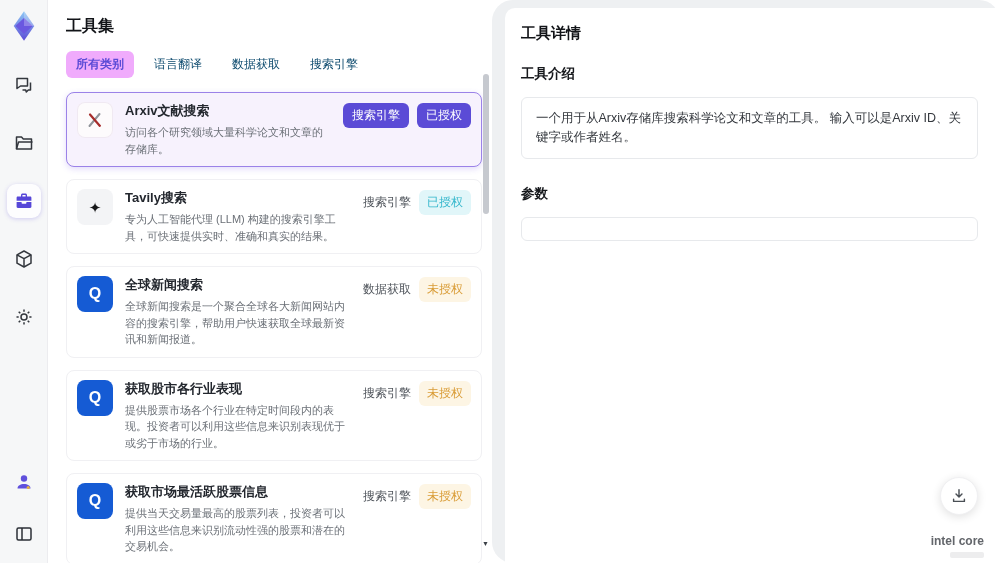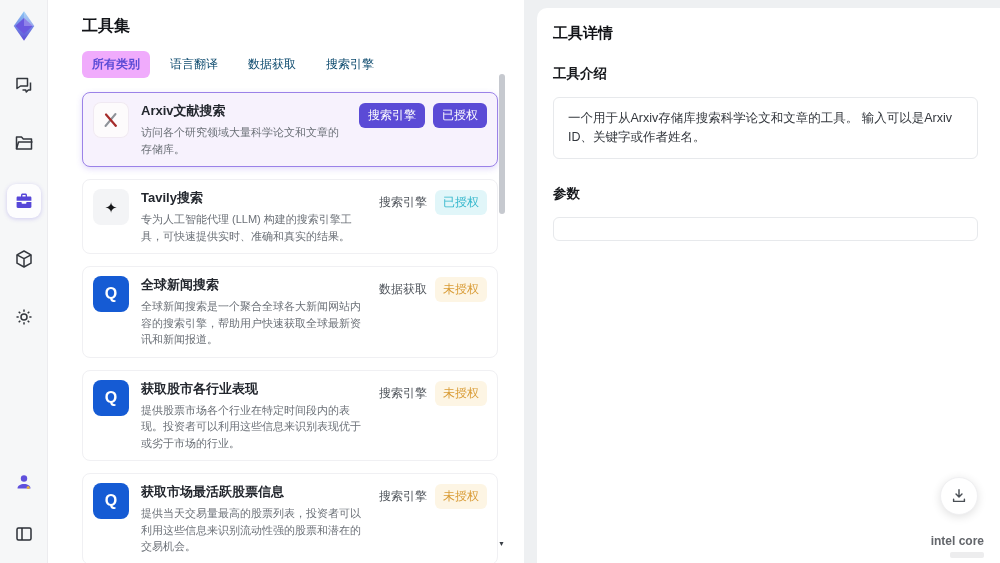--- a/index.html
+++ b/index.html
@@ -1,18 +1,18 @@
 <!DOCTYPE html>
 <html><head>
 <meta charset="utf-8">
 <style>
   * { margin:0; padding:0; box-sizing:border-box; }
   html,body { width:1000px; height:563px; overflow:hidden; background:#fff;
     font-family:"Liberation Sans","DejaVu Sans",sans-serif; }
-  .app { display:flex; width:1000px; height:563px;gap:16px; }
+  .app { display:flex; width:1000px; height:563px; }
 
   
   .sidebar { width:48px; background:#f6f7f8; border-right:1px solid #ececef;
     display:flex; flex-direction:column; align-items:center; padding:10px 0 12px; flex:none; }
   .logo { width:32px; height:32px; margin-bottom:26px; cursor:pointer; }
   .nav { display:flex; flex-direction:column; align-items:center; gap:24px; }
   .nav-item { width:34px; height:34px; display:flex; align-items:center; justify-content:center;
     border-radius:9px; cursor:pointer; color:#33373d; }
   .nav-item.active { background:#fdfdfe; box-shadow:0 1px 4px rgba(90,70,220,.25); color:#5646d8; }
   .nav-item svg { display:block; }
@@ -48,21 +48,21 @@
   .badge { font-size:12px; padding:4px 8px; border-radius:6px; white-space:nowrap; }
   .badge.cyan { background:#e1f6f9; color:#35b7cc; }
   .badge.orange { background:#fdf5e4; color:#d99c36; }
 
   .scrollbar { position:absolute; top:64px; right:2px; bottom:0; width:8px; }
   .scroll-thumb { position:absolute; top:10px; left:1px; width:6px; height:140px;
     background:#c6c9cf; border-radius:3px; }
   .scroll-arrow { position:absolute; bottom:16px; left:0; font-size:7px; color:#3a3f46; }
 
   
-  .right-wrap { flex:1; background:#eef0f2; padding:8px 0 0 13px; min-width:0; }
+  .right-wrap { flex:1; background:#eef0f2; padding:8px 0 0 13px; min-width:0;border-radius:21px; }
   .details { background:#fff; height:100%; border-top-left-radius:10px;
     padding:16px 22px 0 16px; position:relative; }
   .d-title { font-size:15px; font-weight:bold; color:#121418; margin-bottom:22px; }
   .d-sub { font-size:13.5px; font-weight:bold; color:#16181c; margin-bottom:14px; }
   .d-box { border:1px solid #e7e9ec; border-radius:6px; padding:11px 14px;
     font-size:12.5px; color:#33373d; margin-bottom:26px; line-height:1.5; }
   .param-head { margin-bottom:7px; }
   .param-name { font-size:13px; font-weight:bold; color:#1f2329; }
   .param-type { font-size:11.5px; color:#8f949c; margin-left:6px; }
   .param-req { font-size:11.5px; color:#e5506e; margin-left:6px; }

